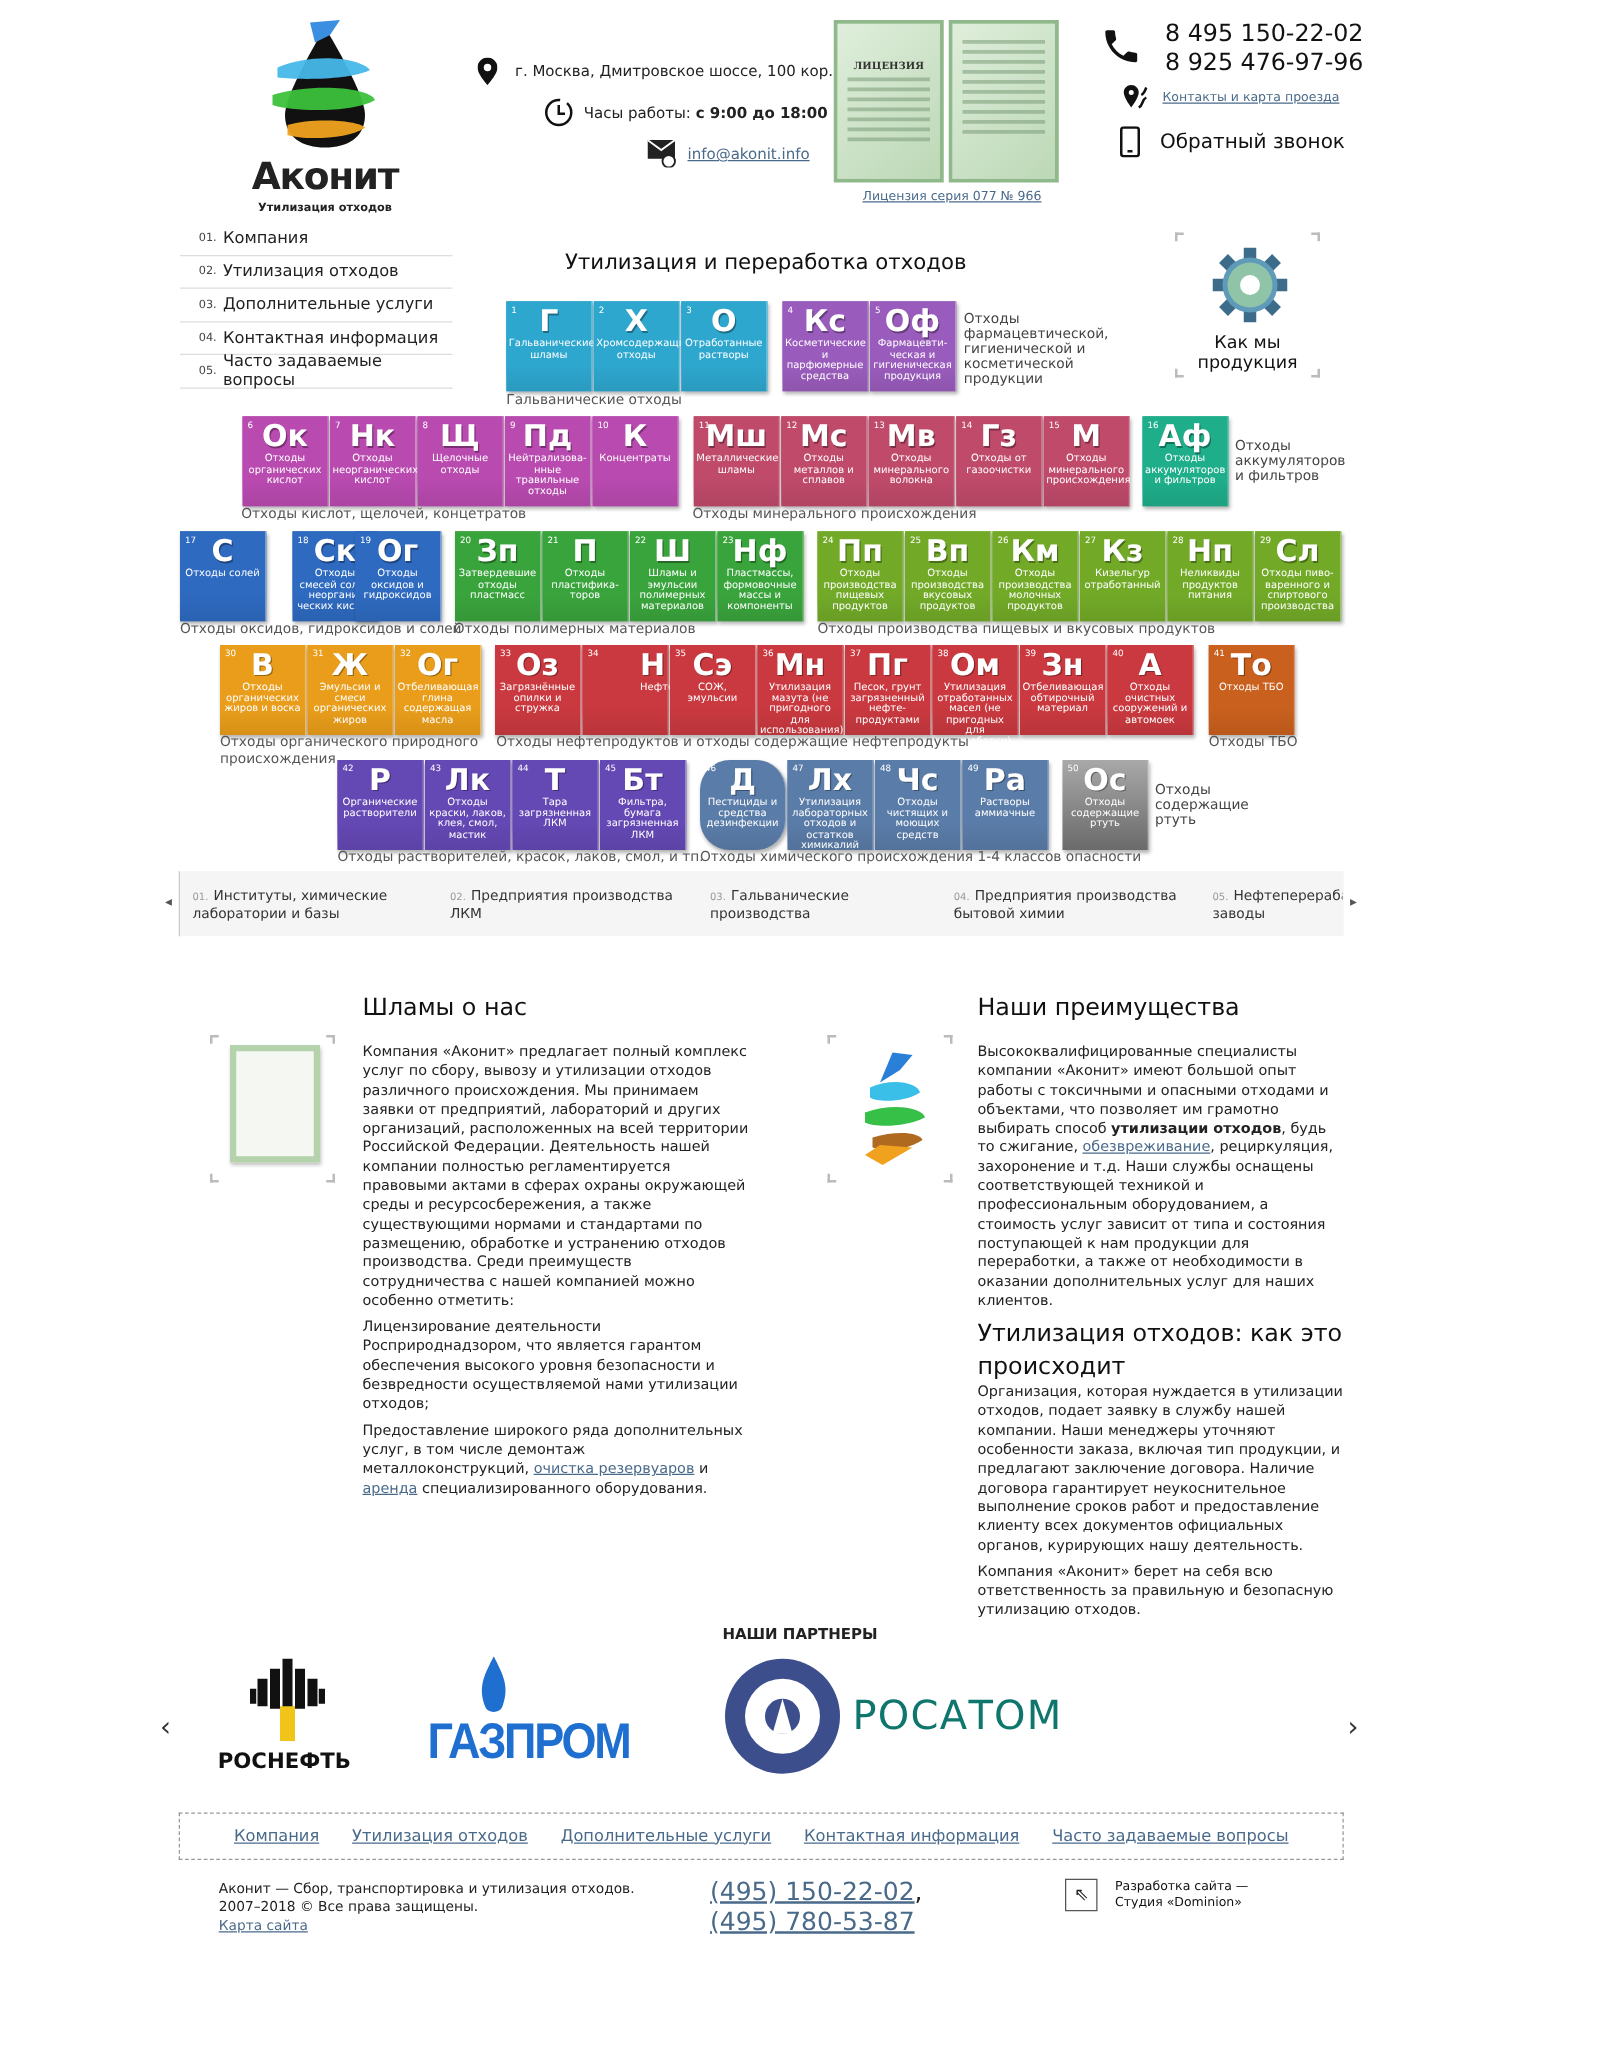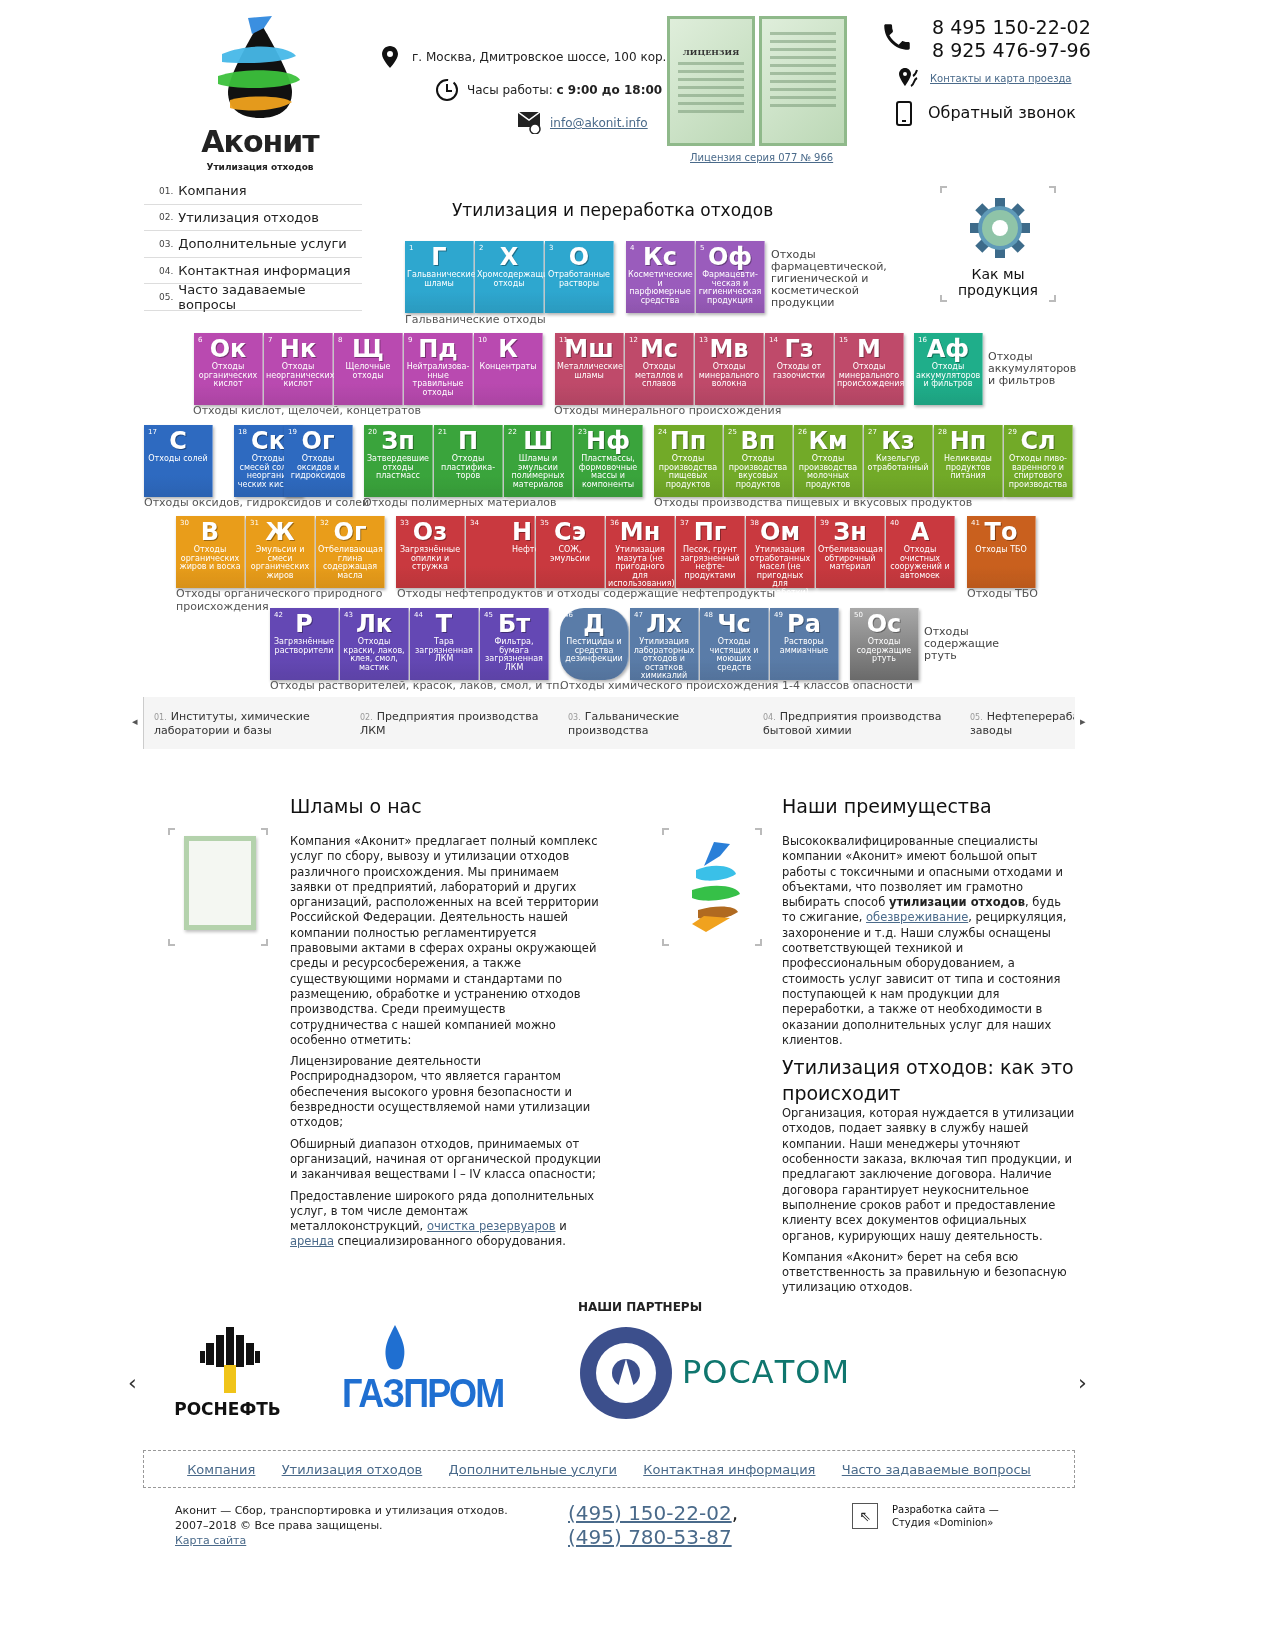--- a/index.html
+++ b/index.html
@@ -370,21 +370,21 @@
       <span class="d">Отходы очистных сооружений и автомоек</span>
     </div>
     <div class="tile" style="left: 967px; top: 516px; background: linear-gradient(rgb(201, 96, 30) 0%, rgb(201, 96, 30) 70%, rgba(0, 0, 0, 0.08) 100%), rgb(201, 96, 30);">
       <span class="n">41</span>
       <span class="s">То</span>
       <span class="d">Отходы ТБО</span>
     </div>
     <div class="tile" style="left: 270px; top: 608px; background: linear-gradient(rgb(100, 72, 180) 0%, rgb(100, 72, 180) 70%, rgba(0, 0, 0, 0.08) 100%), rgb(100, 72, 180);">
       <span class="n">42</span>
       <span class="s">Р</span>
-      <span class="d">Загрязнённые растворители</span>
+      <span class="d">Органические растворители</span>
     </div>
     <div class="tile" style="left: 340px; top: 608px; background: linear-gradient(rgb(100, 72, 180) 0%, rgb(100, 72, 180) 70%, rgba(0, 0, 0, 0.08) 100%), rgb(100, 72, 180);">
       <span class="n">43</span>
       <span class="s">Лк</span>
       <span class="d">Отходы краски, лаков, клея, смол, мастик</span>
     </div>
     <div class="tile" style="left: 410px; top: 608px; background: linear-gradient(rgb(100, 72, 180) 0%, rgb(100, 72, 180) 70%, rgba(0, 0, 0, 0.08) 100%), rgb(100, 72, 180);">
       <span class="n">44</span>
       <span class="s">Т</span>
       <span class="d">Тара загрязненная ЛКМ</span>
@@ -450,21 +450,20 @@
   <div class="corner" style="left:0;top:0;border-width:2px 0 0 2px"></div>
   <div class="corner" style="right:0;top:0;border-width:2px 2px 0 0"></div>
   <div class="corner" style="left:0;bottom:0;border-width:0 0 2px 2px"></div>
   <div class="corner" style="right:0;bottom:0;border-width:0 2px 2px 0"></div>
   <div style="position:absolute;left:16px;top:8px;width:72px;height:94px;background:#f4f7f2;border:5px solid #b4d2ac;box-shadow:1px 2px 3px rgba(0,0,0,.25)"></div>
 </div>
 <h2 class="abs" style="left:290px;top:795px">Шламы о нас</h2>
 <div class="abs txt" style="left:290px;top:834px;width:312px">
   <p>Компания «Аконит» предлагает полный комплекс услуг по сбору, вывозу и утилизации отходов различного происхождения. Мы принимаем заявки от предприятий, лабораторий и других организаций, расположенных на всей территории Российской Федерации. Деятельность нашей компании полностью регламентируется правовыми актами в сферах охраны окружающей среды и ресурсосбережения, а также существующими нормами и стандартами по размещению, обработке и устранению отходов производства. Среди преимуществ сотрудничества с нашей компанией можно особенно отметить:</p>
   <p>Лицензирование деятельности Росприроднадзором, что является гарантом обеспечения высокого уровня безопасности и безвредности осуществляемой нами утилизации отходов;</p>
-  <p>Обширный диапазон отходов, принимаемых от организаций, начиная от органической продукции и заканчивая веществами I – IV класса опасности;</p>
   <p><span>Предоставление широкого ряда дополнительных услуг, в том числе демонтаж металлоконструкций, </span><a href="#">очистка резервуаров</a><span> и </span><a href="#">аренда</a><span> специализированного оборудования.</span></p>
 </div>
 
 <div class="abs" style="left:662px;top:828px;width:100px;height:118px">
   <div class="corner" style="left:0;top:0;border-width:2px 0 0 2px"></div>
   <div class="corner" style="right:0;top:0;border-width:2px 2px 0 0"></div>
   <div class="corner" style="left:0;bottom:0;border-width:0 0 2px 2px"></div>
   <div class="corner" style="right:0;bottom:0;border-width:0 2px 2px 0"></div>
   <svg width="60" height="96" viewBox="0 0 60 96" style="position:absolute;left:22px;top:12px">
     <path d="M30 2 L46 4 L36 16 L20 26Z" fill="#2a7fd8"></path>

